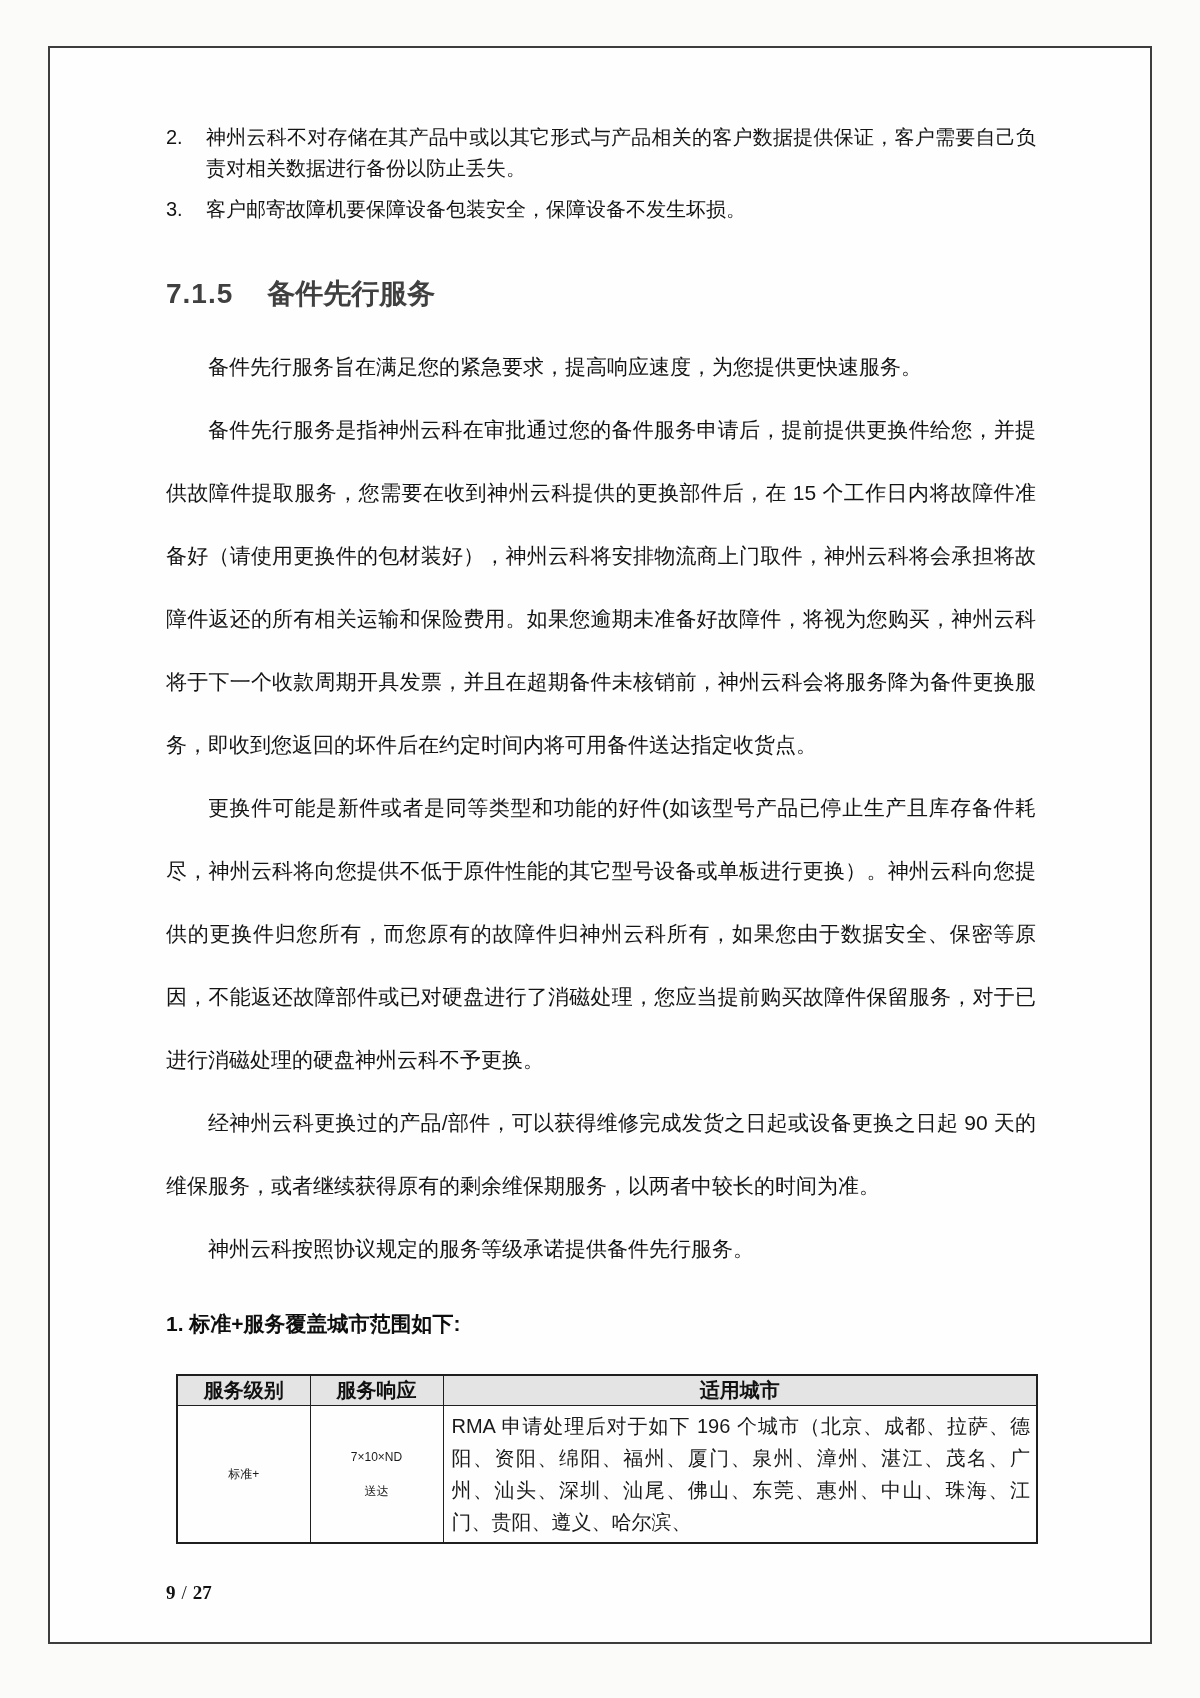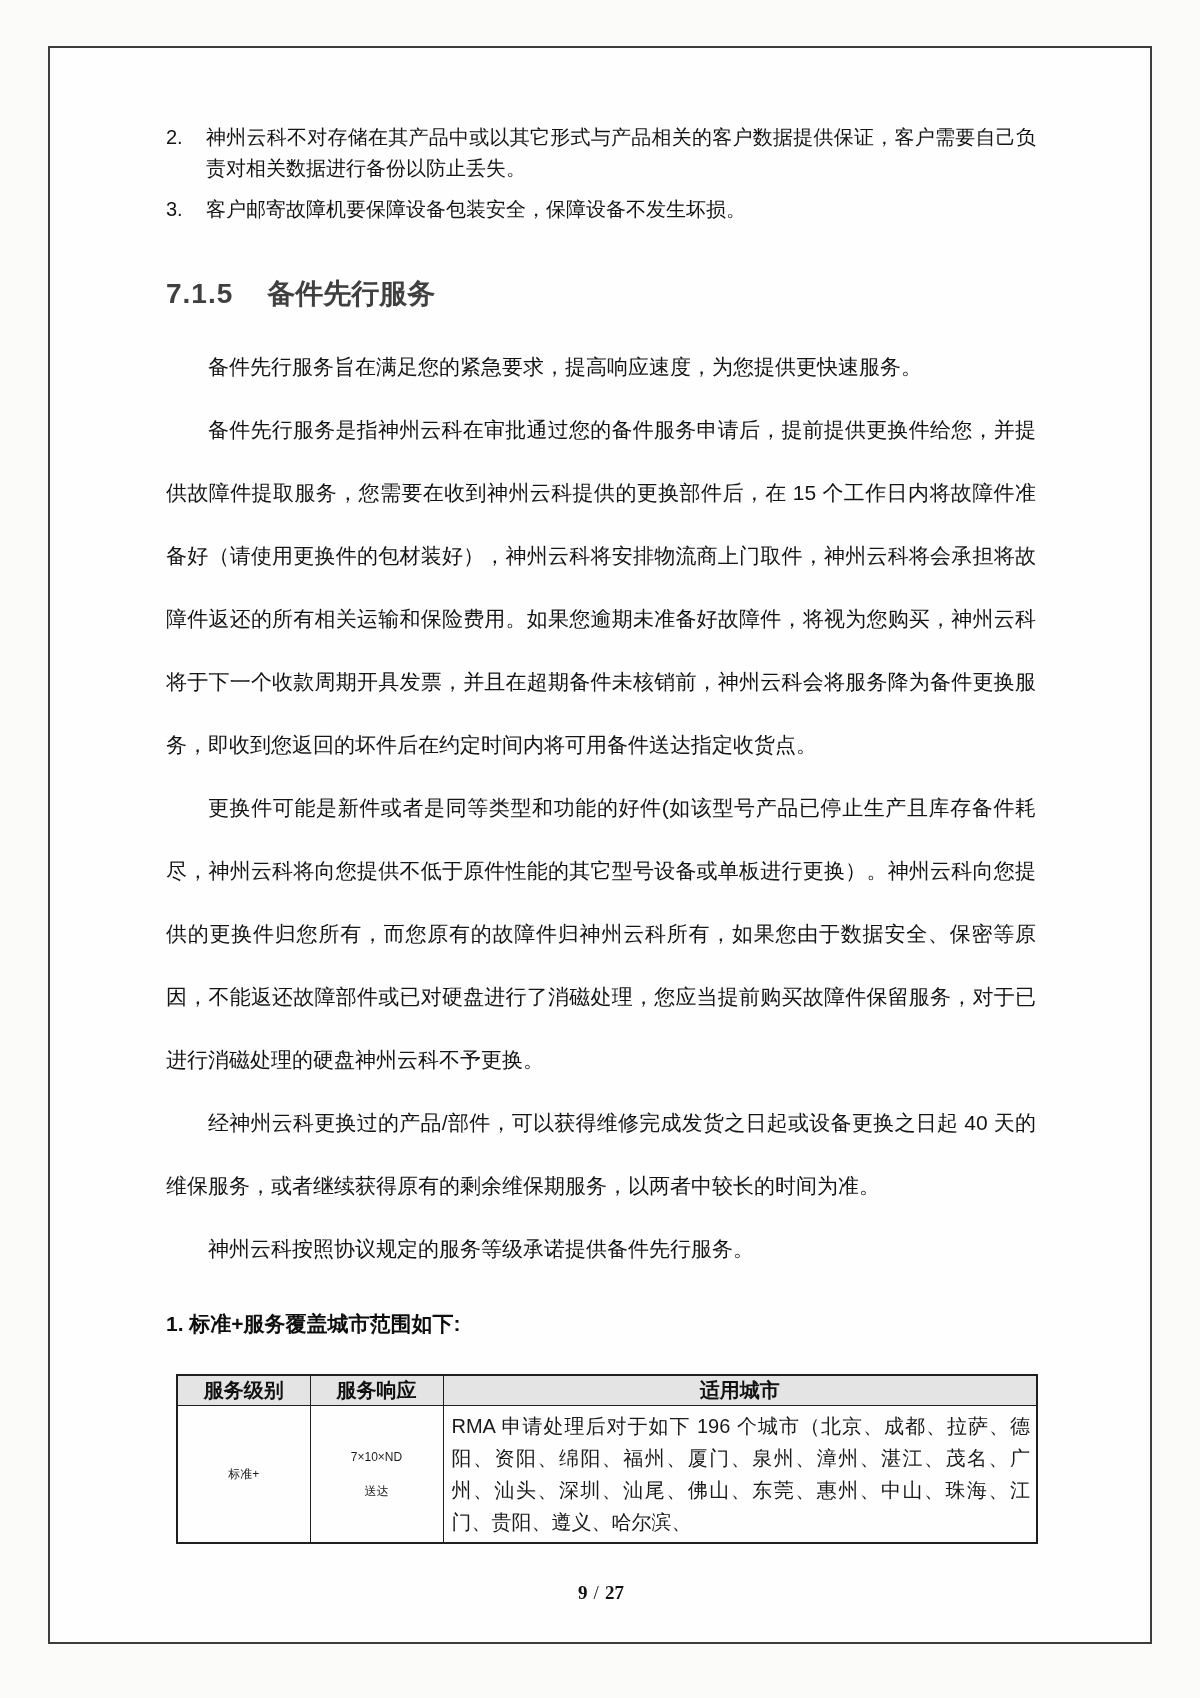--- a/index.html
+++ b/index.html
@@ -97,21 +97,20 @@
   }
   td.cell-cities{
     font-size:20px;
     line-height:32px;
     padding:4px 6px 4px 8px;
     text-align:justify;
     vertical-align:top;
   }
   .doc-footer{
     margin-top:36px;
-    text-align:center;
     font-family:"Liberation Serif","DejaVu Serif",serif;
     font-size:19px;
     line-height:26px;
     color:#111;
   }
   .doc-footer .pg{font-weight:700;}
   .doc-footer .sep{font-weight:400;padding:0 6px;}
 </style>
 </head>
 <body>
@@ -131,21 +130,21 @@
   </div>
 
   <div class="sec-heading">
     <span class="sec-num">7.1.5</span><span>备件先行服务</span>
   </div>
 
   <div class="body-text">
     <p>备件先行服务旨在满足您的紧急要求，提高响应速度，为您提供更快速服务。</p>
     <p>备件先行服务是指神州云科在审批通过您的备件服务申请后，提前提供更换件给您，并提供故障件提取服务，您需要在收到神州云科提供的更换部件后，在 15 个工作日内将故障件准备好（请使用更换件的包材装好），神州云科将安排物流商上门取件，神州云科将会承担将故障件返还的所有相关运输和保险费用。如果您逾期未准备好故障件，将视为您购买，神州云科将于下一个收款周期开具发票，并且在超期备件未核销前，神州云科会将服务降为备件更换服务，即收到您返回的坏件后在约定时间内将可用备件送达指定收货点。</p>
     <p>更换件可能是新件或者是同等类型和功能的好件(如该型号产品已停止生产且库存备件耗尽，神州云科将向您提供不低于原件性能的其它型号设备或单板进行更换）。神州云科向您提供的更换件归您所有，而您原有的故障件归神州云科所有，如果您由于数据安全、保密等原因，不能返还故障部件或已对硬盘进行了消磁处理，您应当提前购买故障件保留服务，对于已进行消磁处理的硬盘神州云科不予更换。</p>
-    <p>经神州云科更换过的产品/部件，可以获得维修完成发货之日起或设备更换之日起 40 天的维保服务，或者继续获得原有的剩余维保期服务，以两者中较长的时间为准。</p>
+    <p>经神州云科更换过的产品/部件，可以获得维修完成发货之日起或设备更换之日起 90 天的维保服务，或者继续获得原有的剩余维保期服务，以两者中较长的时间为准。</p>
     <p>神州云科按照协议规定的服务等级承诺提供备件先行服务。</p>
   </div>
 
   <div class="sub-heading">1. 标准+服务覆盖城市范围如下:</div>
 
   <table class="svc-table">
     <colgroup>
       <col style="width:133px">
       <col style="width:133px">
       <col style="width:594px">

